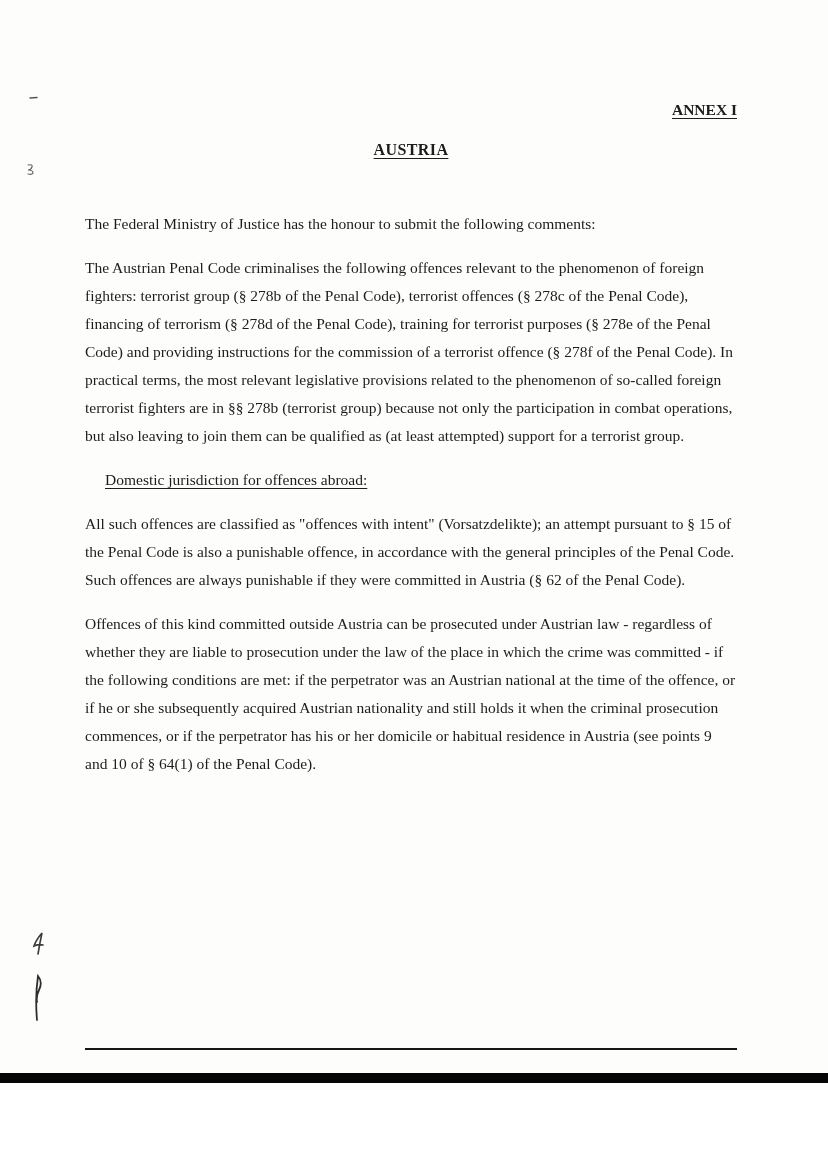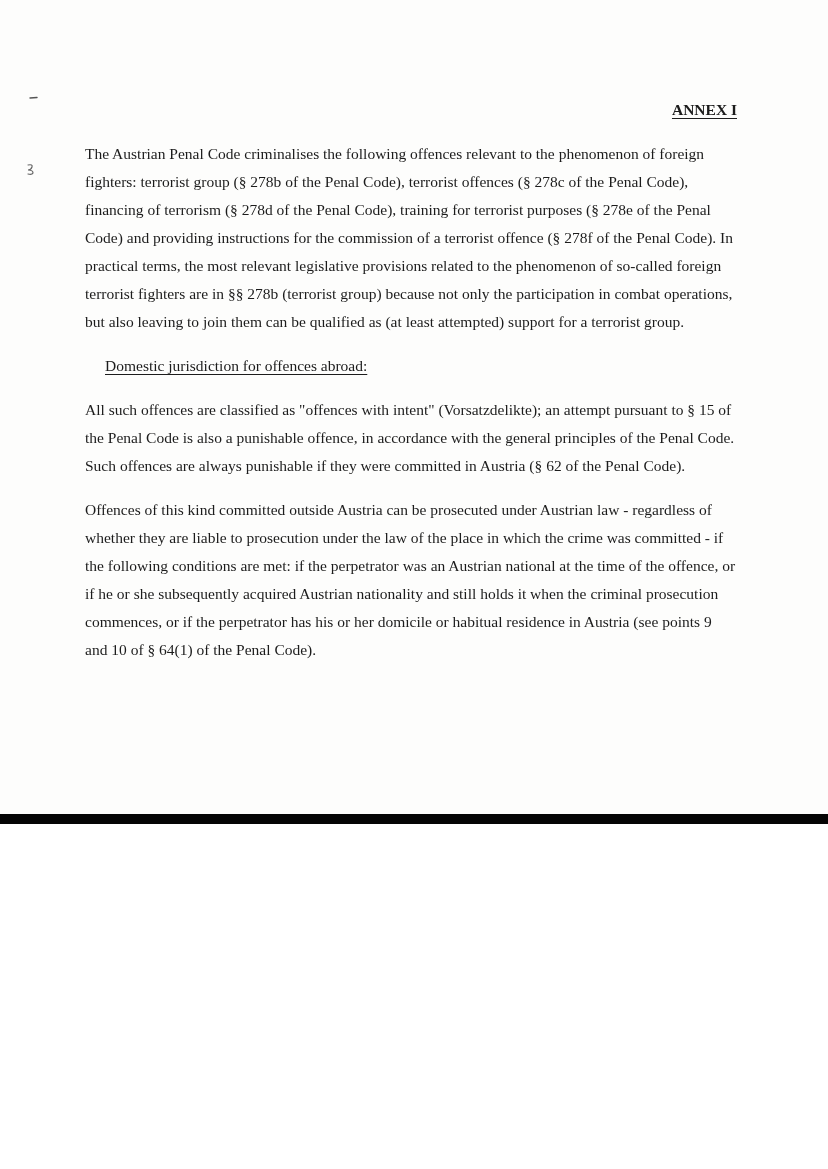--- a/index.html
+++ b/index.html
@@ -2,21 +2,21 @@
 <html><head>
 <meta charset="utf-8">
 <style>
   * { margin: 0; padding: 0; box-sizing: border-box; }
   html, body { background: #ffffff; }
   body { font-family: "Liberation Serif", serif; }
 
   .page {
     position: relative;
     width: 828px;
-    height: 824px;
+    height: 1083px;
     background: #fdfdfc;
     color: #1c1c1c;
     overflow: hidden;
     margin: 0 auto;
   }
 
   .content {
     position: absolute;
     top: 96px;
     left: 85px;
@@ -132,22 +132,26 @@
     <svg width="20" height="50" viewBox="0 0 20 50">
         <path d="M9 48 Q7 25 10 4 Q15 10 11 18 Q8 24 9 30" stroke="#2e2e2e" stroke-width="1.8" fill="none" stroke-linecap="round"></path>
       </svg>
   </div>
 
   <div class="content">
     <div class="annex-line">
       <span>ANNEX I</span>
     </div>
 
+    <div class="doc-title">
+      <span>AUSTRIA</span>
+    </div>
 
     <div class="body-text">
+      <p class="first-para">The Federal Ministry of Justice has the honour to submit the following comments:</p>
 
       <p>The Austrian Penal Code criminalises the following offences relevant to the phenomenon of foreign fighters: terrorist group (§ 278b of the Penal Code), terrorist offences (§ 278c of the Penal Code), financing of terrorism (§ 278d of the Penal Code), training for terrorist purposes (§ 278e of the Penal Code) and providing instructions for the commission of a terrorist offence (§ 278f of the Penal Code).  In practical terms, the most relevant legislative provisions related to the phenomenon of so-called foreign terrorist fighters are in §§ 278b (terrorist group) because not only the participation in combat operations, but also leaving to join them can be qualified as (at least attempted) support for a terrorist group.</p>
 
       <p class="section-heading">Domestic jurisdiction for offences abroad:</p>
 
       <p><span>All such offences are classified as "offences with intent" (</span><span class="italic">Vorsatzdelikte</span><span>); an attempt pursuant to § 15 of the Penal Code is also a punishable offence, in accordance with the general principles of the Penal Code.  Such offences are always punishable if they were committed in Austria (§ 62 of the Penal Code).</span></p>
 
       <p>Offences of this kind committed outside Austria can be prosecuted under Austrian law - regardless of whether they are liable to prosecution under the law of the place in which the crime was committed - if the following conditions are met: if the perpetrator was an Austrian national at the time of the offence, or if he or she subsequently acquired Austrian nationality and still holds it when the criminal prosecution commences, or if the perpetrator has his or her domicile or habitual residence in Austria (see points 9 and 10 of § 64(1) of the Penal Code).</p>
     </div>
   </div>

